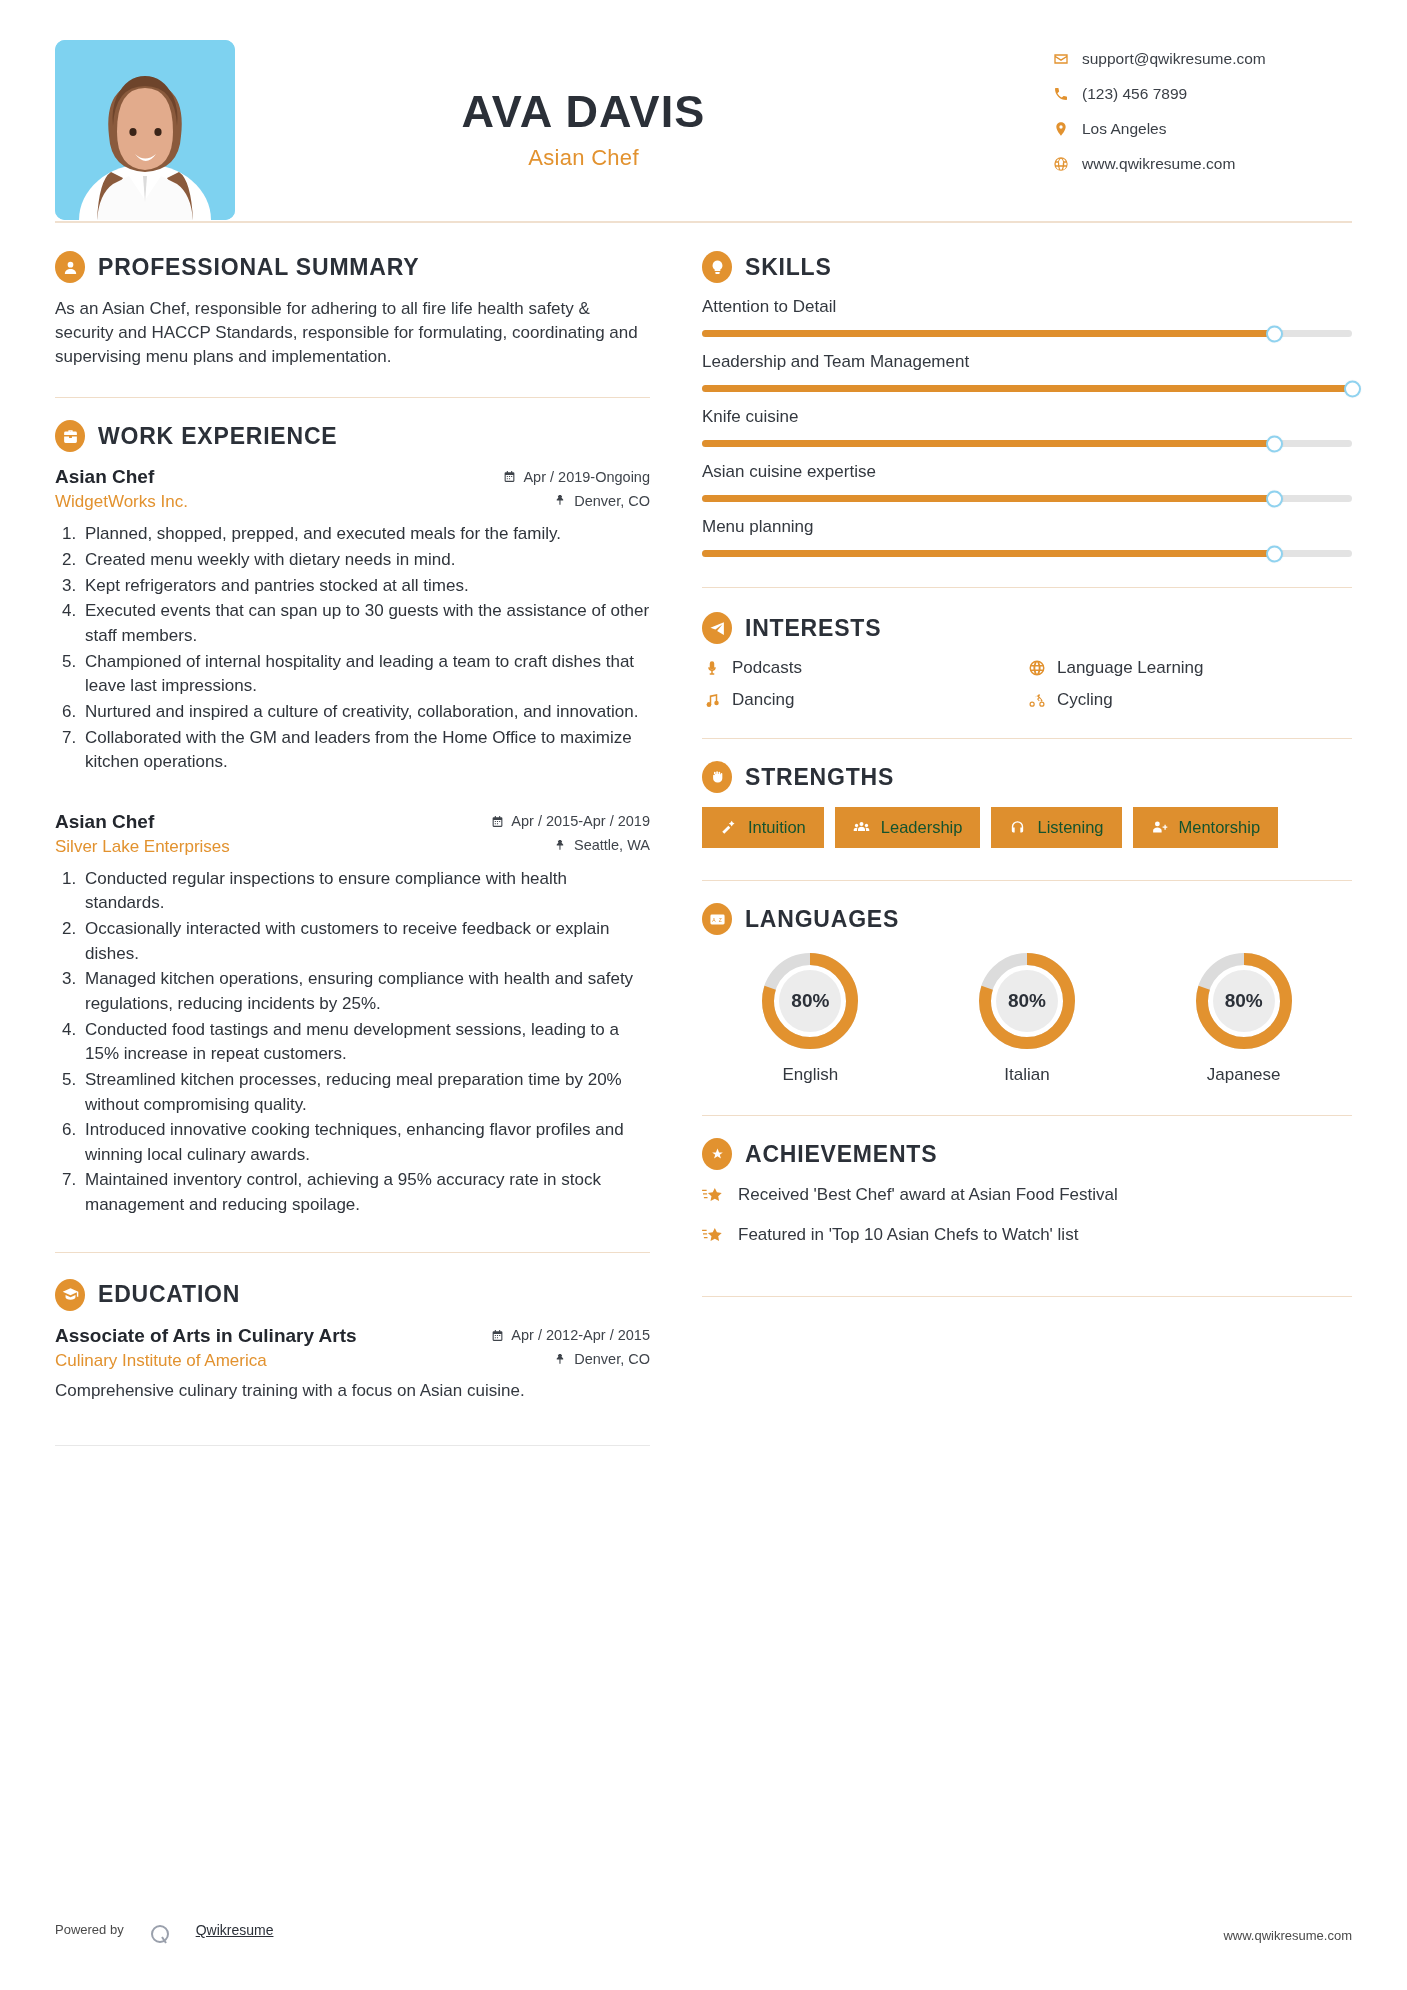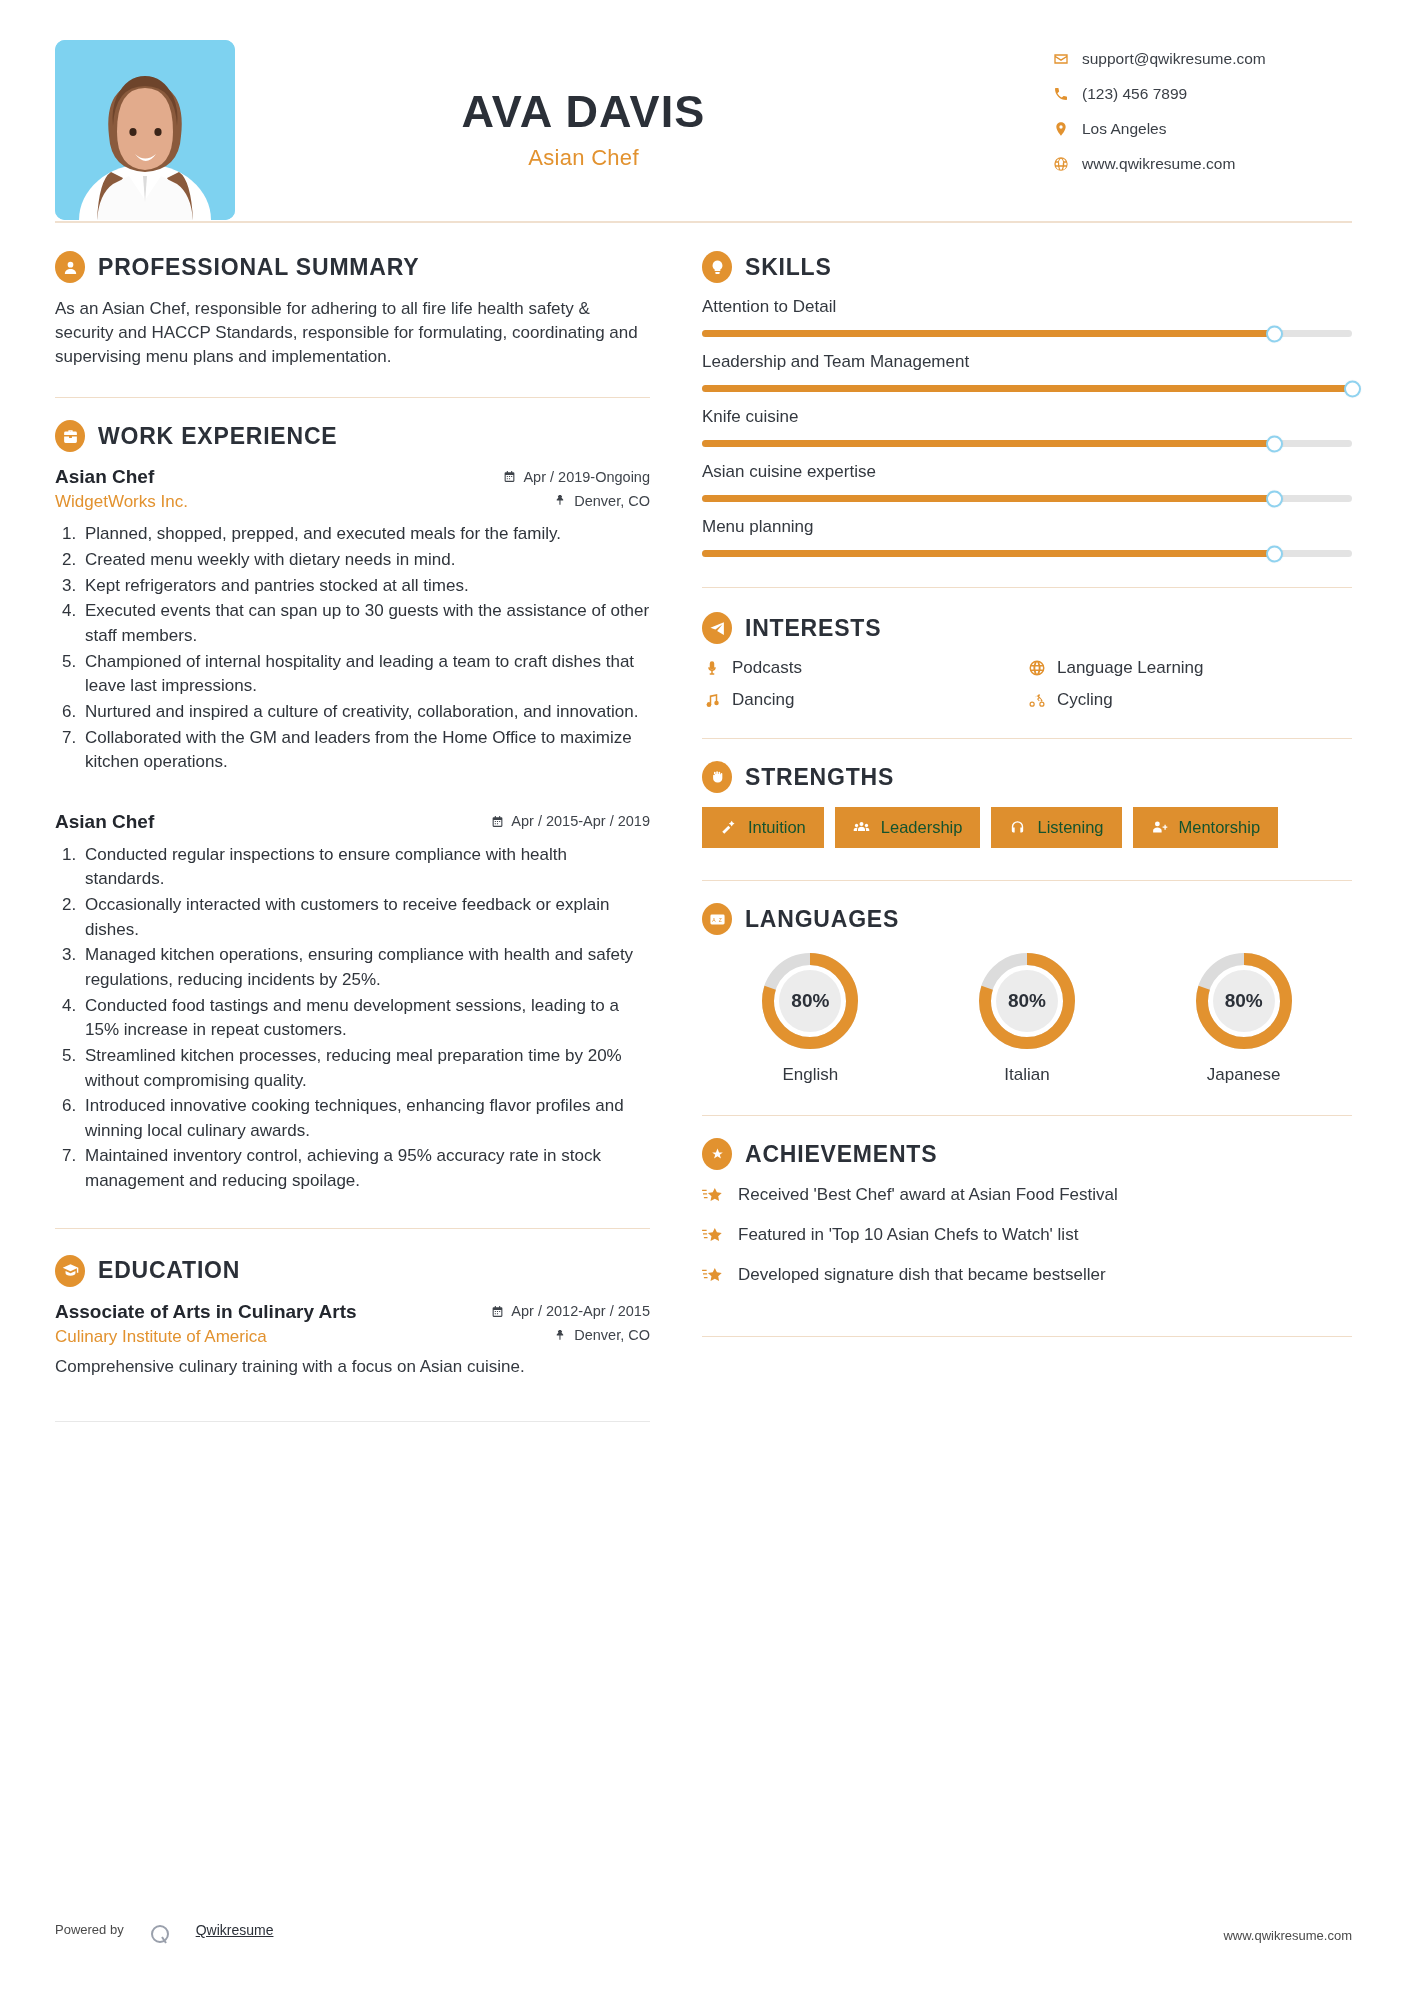--- a/index.html
+++ b/index.html
@@ -357,20 +357,29 @@
         <div class="entry">
           <div class="entry-top">
             <span class="job-title">Asian Chef</span>
             <span class="job-meta">
               <svg viewBox="0 0 24 24">
                   <path d="M7 2v2H5a2 2 0 0 0-2 2v14a2 2 0 0 0 2 2h14a2 2 0 0 0 2-2V6a2 2 0 0 0-2-2h-2V2h-2v2H9V2H7zM5 9h14v11H5V9zm2 2v2h2v-2H7zm4 0v2h2v-2h-2zm4 0v2h2v-2h-2zM7 15v2h2v-2H7zm4 0v2h2v-2h-2z"></path>
                 </svg>
               <span>Apr / 2015-Apr / 2019</span>
             </span>
           </div>
+          <div class="entry-sub">
+            <span class="company">Silver Lake Enterprises</span>
+            <span class="job-meta">
+              <svg viewBox="0 0 24 24">
+                  <path d="M11 2h2v1h2l-1 4 3 3v2h-5v8h-2v-8H5v-2l3-3-1-4h2V2z"></path>
+                </svg>
+              <span>Seattle, WA</span>
+            </span>
+          </div>
           <ol class="bullets">
             <li>Conducted regular inspections to ensure compliance with health standards.</li>
             <li>Occasionally interacted with customers to receive feedback or explain dishes.</li>
             <li>Managed kitchen operations, ensuring compliance with health and safety regulations, reducing incidents by 25%.</li>
             <li>Conducted food tastings and menu development sessions, leading to a 15% increase in repeat customers.</li>
             <li>Streamlined kitchen processes, reducing meal preparation time by 20% without compromising quality.</li>
             <li>Introduced innovative cooking techniques, enhancing flavor profiles and winning local culinary awards.</li>
             <li>Maintained inventory control, achieving a 95% accuracy rate in stock management and reducing spoilage.</li>
           </ol>
         </div>
@@ -627,29 +636,20 @@
           <span class="achv-text">Received 'Best Chef' award at Asian Food Festival</span>
         </div>
         <div class="achv">
           <span class="a-ico">
             <svg viewBox="0 0 24 22">
                 <path d="M0 4h5v1.4H0zM1 8h4.5v1.4H1zM2 12h4v1.4H2z"></path>
                 <path d="M14 2.2 16.3 7l5.3.7-3.9 3.7 1 5.2-4.7-2.6-4.7 2.6 1-5.2-3.9-3.7L11.7 7z"></path>
               </svg>
           </span>
           <span class="achv-text">Featured in 'Top 10 Asian Chefs to Watch' list</span>
-        </div>
-        <div class="achv">
-          <span class="a-ico">
-            <svg viewBox="0 0 24 22">
-                <path d="M0 4h5v1.4H0zM1 8h4.5v1.4H1zM2 12h4v1.4H2z"></path>
-                <path d="M14 2.2 16.3 7l5.3.7-3.9 3.7 1 5.2-4.7-2.6-4.7 2.6 1-5.2-3.9-3.7L11.7 7z"></path>
-              </svg>
-          </span>
-          <span class="achv-text">Developed signature dish that became bestseller</span>
         </div>
       </div>
 
       <div class="divider orange" style="margin:46px 0 0;"></div>
     </div>
   </div>
 
   <div class="footer">
     <div class="powered">
       <span>Powered by</span>

